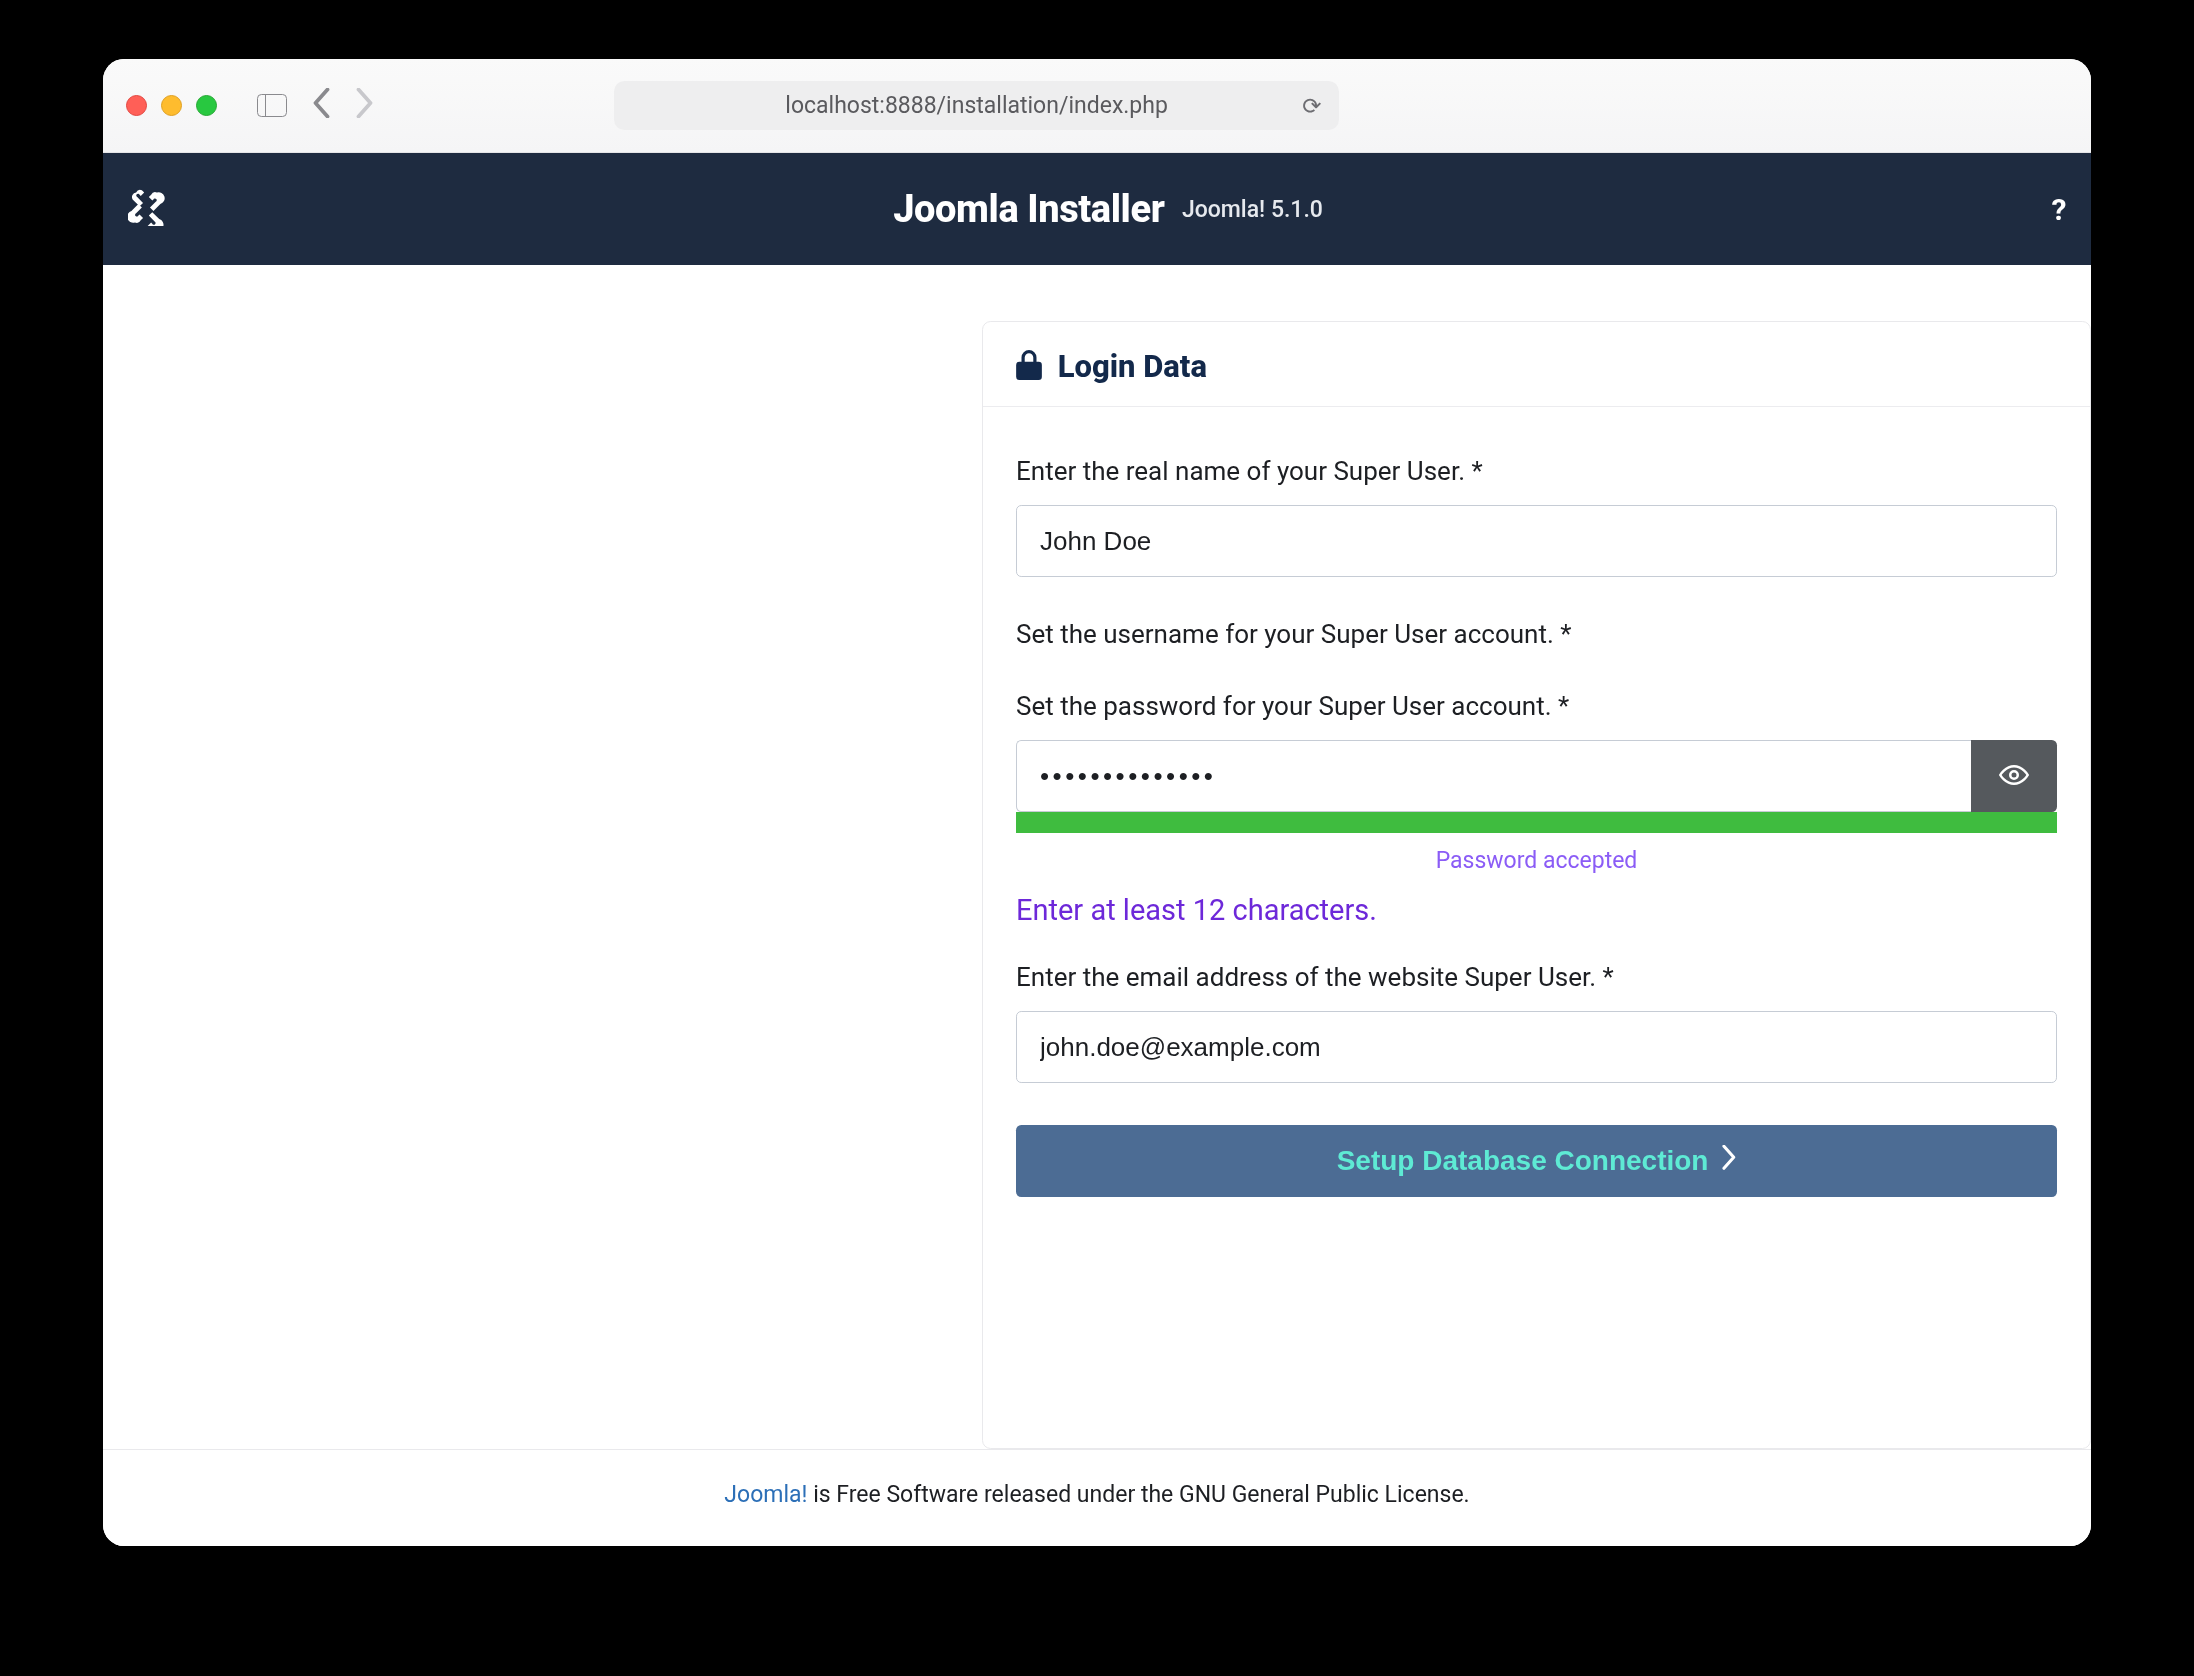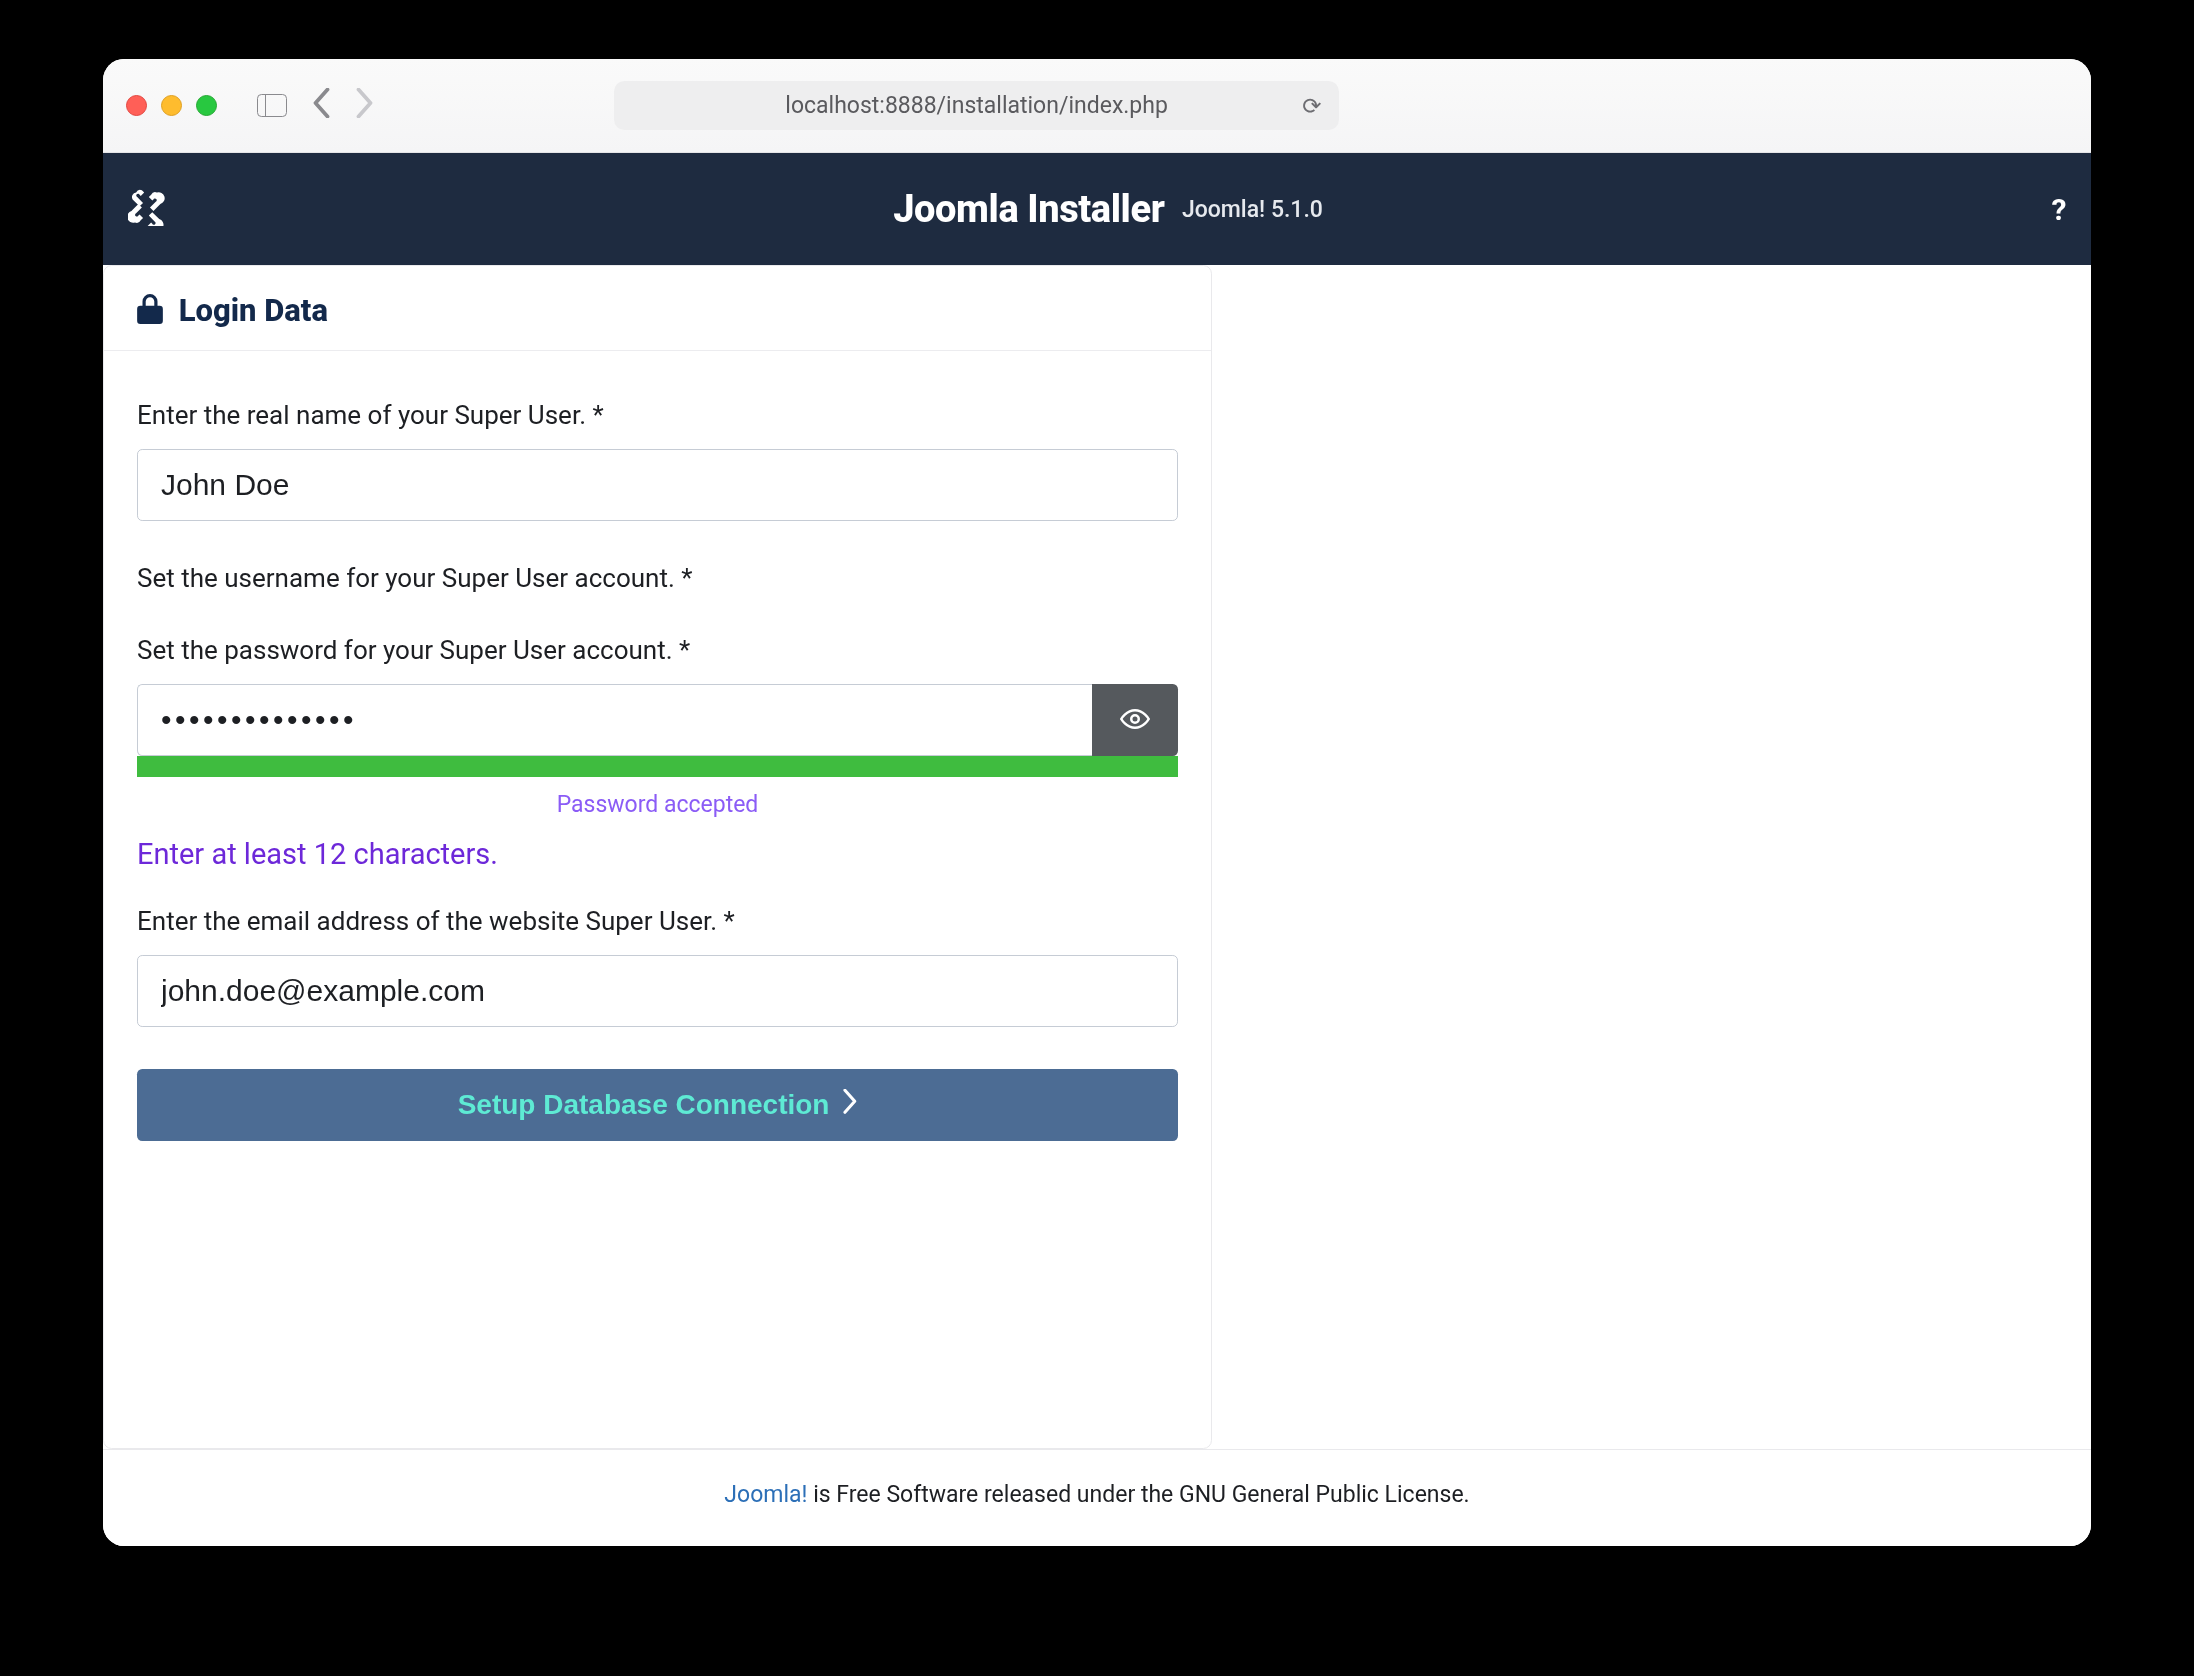--- a/index.html
+++ b/index.html
@@ -89,21 +89,22 @@
   .header-version { font-size: 23px; font-weight:500; color:#e6e9ee; }
   .help-icon { font-size: 30px; font-weight:700; cursor:pointer; }
 
   
   .page {
     flex:1; overflow:auto; background:#fff;
     display:flex; flex-direction:column;
   }
   .content-wrap {
     flex:1;
-    display:flex; justify-content:flex-start;
+    display:flex; justify-content:flex-end;
+    padding-top: 56px;
   }
   .card {
     width: 1109px;
     border:0.9px solid #e9e9ec; border-radius:8.7px;
     background:#fff;
     padding-bottom: 44px;
   }
   .card-header {
     display:flex; align-items:center; gap:15.7px;
     padding: 26px 33px 21px 33px;
@@ -112,21 +113,21 @@
   .card-header .lock-icon { color:#13294b; }
   .card-header .lock-icon svg { width:26px; height:30px; }
   .card-title { font-size: 31px; font-weight:800; color:#13294b; }
 
   .fields { padding: 49px 33px 0 33px; }
   .field-label { font-size: 26px; color:#1d1f23; margin-bottom: 19px; }
   .input {
     width:100%; height: 72px;
     border:0.9px solid #c6ccd5; border-radius:5.2px;
     background:#fff;
-    font-size: 30px; color:#1d1f23;
+    font-size: 26px; color:#1d1f23;
     padding: 0 23px;
     outline:none;
   }
   .field-block { margin-bottom: 42px; }
 
   .pw-row { display:flex; }
   .pw-row .input { border-top-right-radius:0; border-bottom-right-radius:0; border-right:none; letter-spacing:3.5px;}
   .pw-toggle {
     width:94px; background:#55595d; color:#fff;
     display:flex; align-items:center; justify-content:center;

